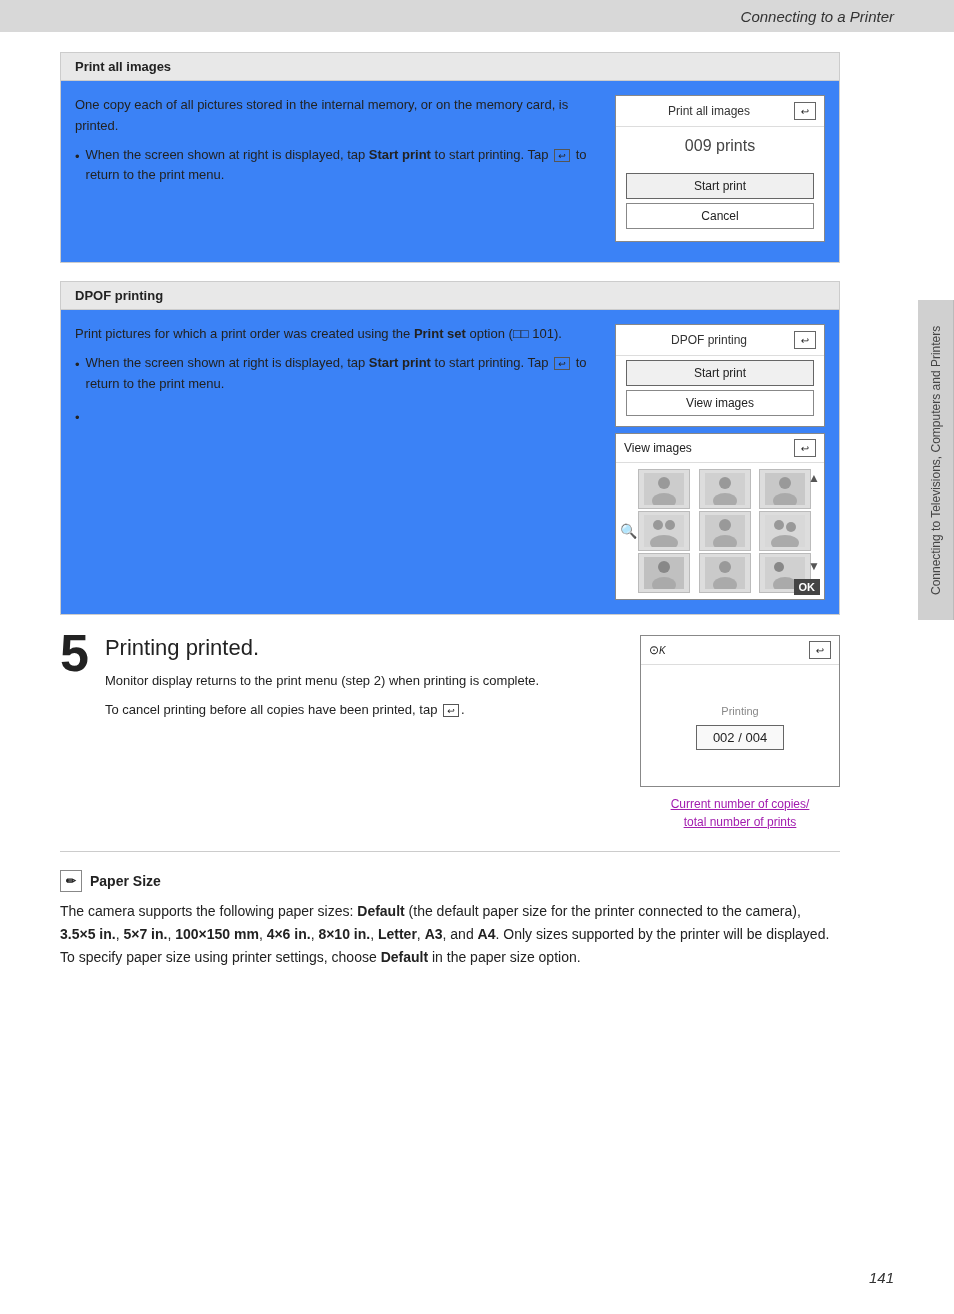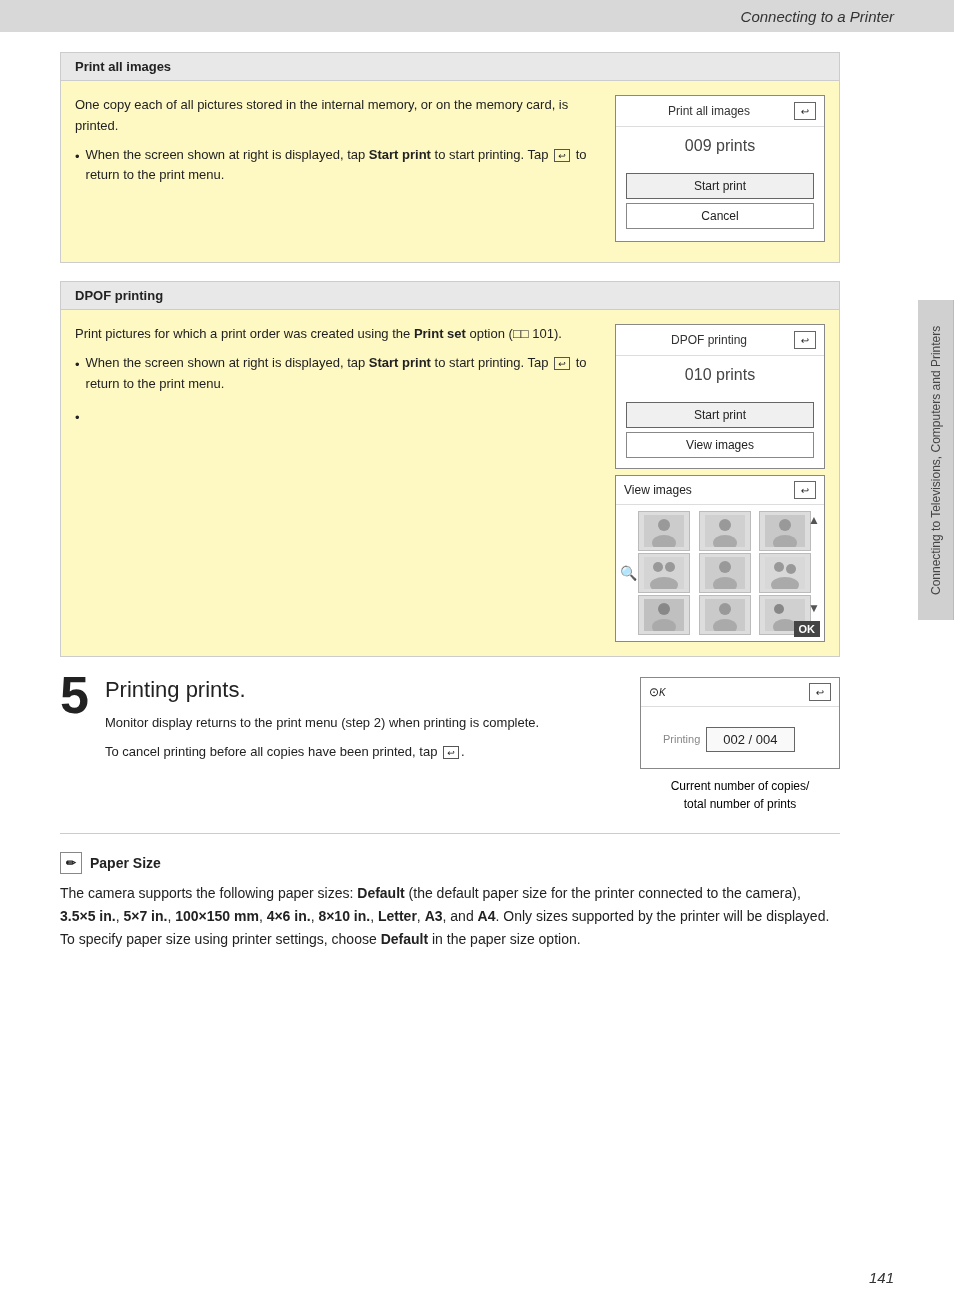--- a/index.html
+++ b/index.html
@@ -52,21 +52,21 @@
     }
     
     .main-content {
       padding: 20px 70px 20px 60px;
       max-width: 910px;
     }
     
     .section-box {
       border: 1px solid #ccc;
       margin-bottom: 18px;
-      background: #fef9c3;
+      background: #3b82f6;
     }
     .section-header {
       background: #e8e8e8;
       padding: 6px 14px;
       font-weight: bold;
       font-size: 13px;
       border-bottom: 1px solid #ccc;
     }
     .section-body {
       display: flex;
@@ -234,41 +234,42 @@
       display: flex;
       justify-content: space-between;
       align-items: center;
       padding: 5px 8px;
       border-bottom: 1px solid #ddd;
       font-size: 12px;
     }
     .printing-body {
       padding: 20px 16px 16px;
       display: flex;
-      flex-direction: row;
+      flex-direction: column;
       align-items: center;
       gap: 6px;
     }
     .printing-label {
       font-size: 11px;
       color: #888;
       margin-bottom: 2px;
     }
     .progress-box {
       border: 1.5px solid #666;
       padding: 4px 16px;
       font-size: 13px;
       background: #f9f9f9;
     }
     .caption-below {
       font-size: 12px;
-      color: #000000;
+      color: #a21caf;
       margin-top: 8px;
       text-align: center;
       line-height: 1.5;
+      text-decoration: underline;
     }
     
     .paper-size-section {
       border-top: 1px solid #ccc;
       padding: 18px 0 0;
       margin-top: 8px;
     }
     .paper-size-header {
       display: flex;
       align-items: center;
@@ -383,21 +384,20 @@
             <span class="bullet-dot">•</span>
           </div>
         </div>
         <div class="section-screen">
 
           <div class="screen-mockup">
             <div class="screen-header">
               <span class="screen-title">DPOF printing</span>
               <div class="back-icon">↩</div>
             </div>
-            <div class="screen-prints">010 prints</div>
             <div class="screen-btn">Start print</div>
             <div class="screen-btn outline">View images</div>
             <div style="height:6px;"></div>
           </div>
 
           <div class="view-images-screen">
             <div class="view-images-header">
               <span>View images</span>
               <div class="back-icon">↩</div>
             </div>
@@ -481,21 +481,21 @@
               <div class="ok-btn">OK</div>
             </div>
           </div>
         </div>
       </div>
     </div>
 
     <div class="step-section">
       <div class="step-number">5</div>
       <div class="step-content">
-        <div class="step-title">Printing prints.</div>
+        <div class="step-title">Printing printed.</div>
         <p class="step-text">Monitor display returns to the print menu (step 2) when printing is complete.</p>
         <p class="step-text">To cancel printing before all copies have been printed, tap <span class="return-icon">↩</span>.</p>
       </div>
       <div style="flex-shrink:0; display:flex; flex-direction:column; align-items:center;">
         <div class="printing-screen">
           <div class="printing-screen-header">
             <span>⊙<i style="font-size:10px;">K</i></span>
             <div class="back-icon">↩</div>
           </div>
           <div class="printing-body">

